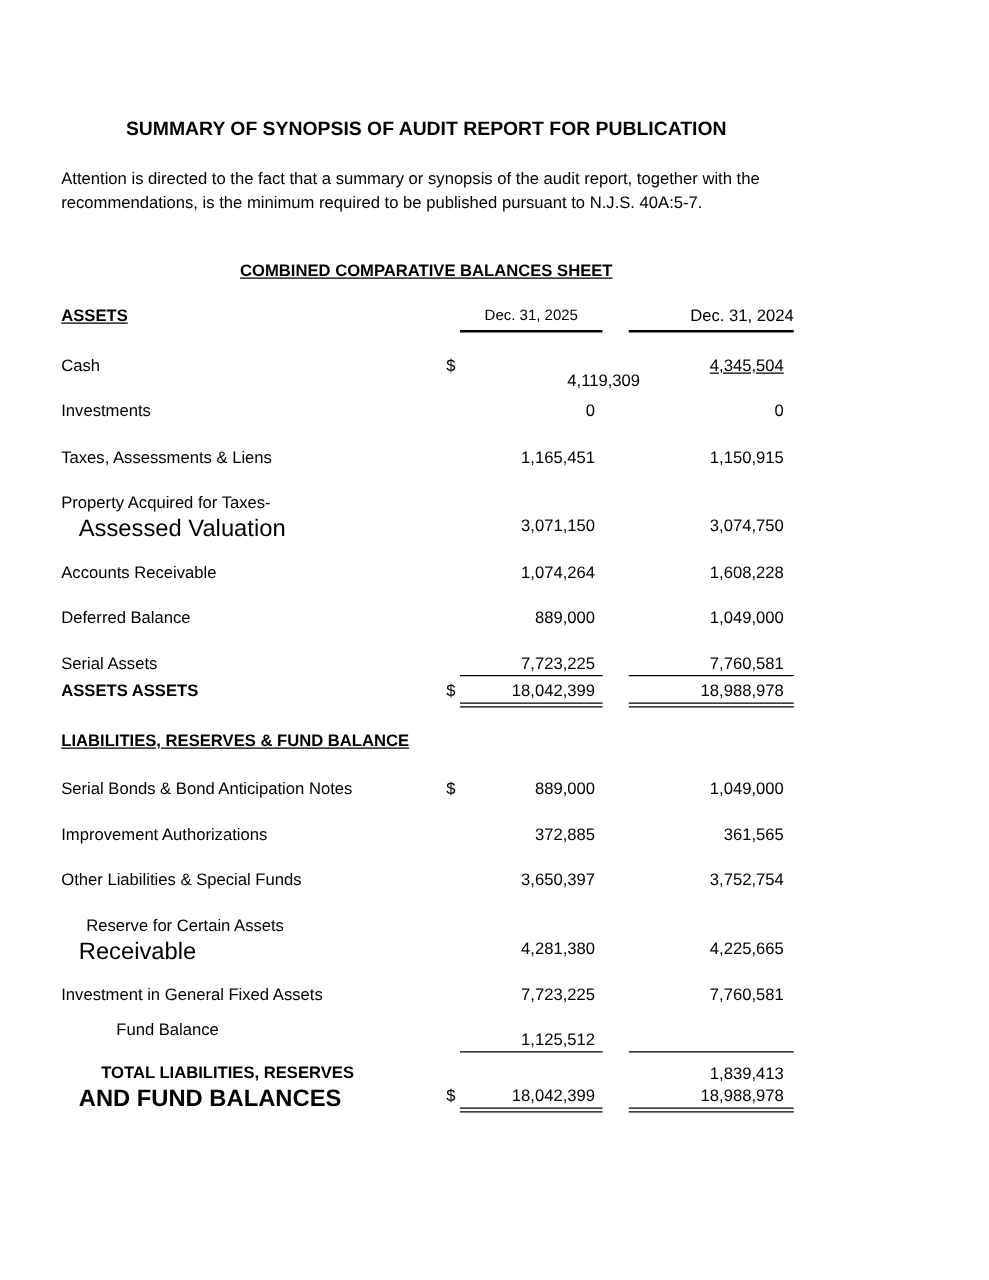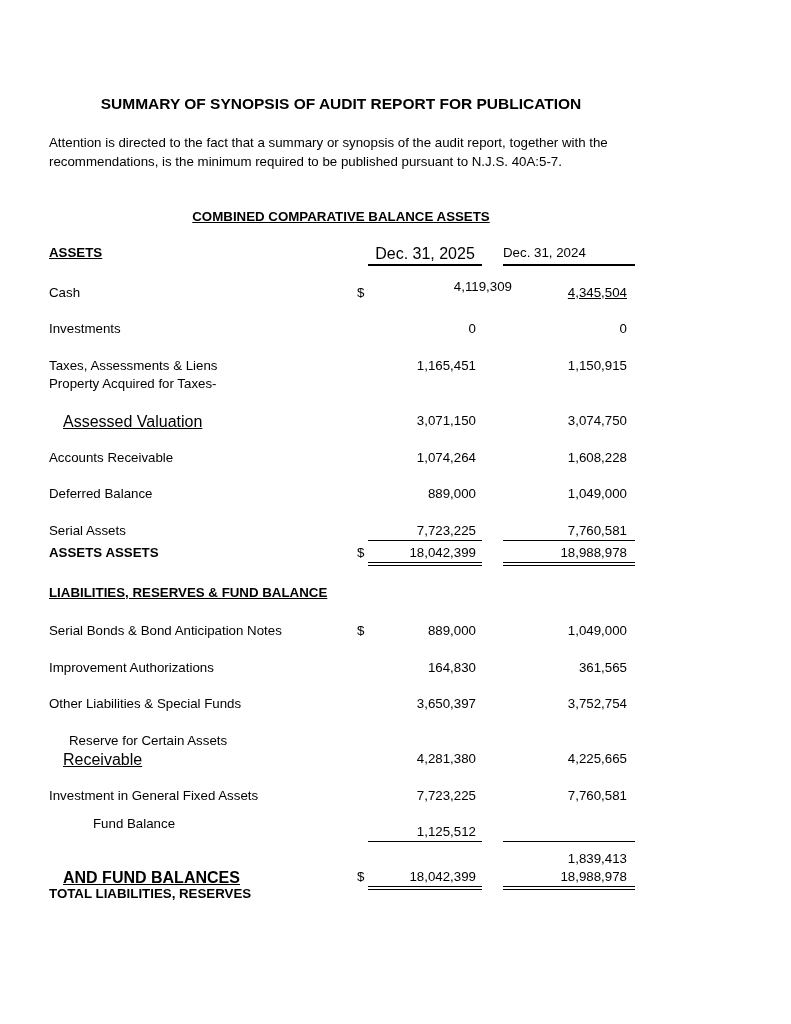--- a/index.html
+++ b/index.html
@@ -5,63 +5,63 @@
   html, body { margin: 0; padding: 0; background: #ffffff; }
   body { width: 791px; height: 1024px; position: relative; overflow: hidden;
          font-family: "Liberation Sans", sans-serif; color: #000; }
   .abs { position: absolute; white-space: nowrap; }
   .title { left: 0; width: 682px; top: 95px; text-align: center; font-size: 15.5px; font-weight: bold; }
   .intro { left: 49px; top: 134px; width: 600px; font-size: 13.3px; line-height: 18.5px; white-space: normal; }
   .subtitle { left: 0; width: 682px; top: 209px; text-align: center; font-size: 13.3px; font-weight: bold; text-decoration: underline; }
   .sect { left: 49px; font-size: 13.3px; font-weight: bold; text-decoration: underline; }
   .lbl { left: 49px; font-size: 13.3px; }
   .lbl.bold { font-weight: bold; }
-  .lbl2 { left: 63px; font-size: 16px; text-decoration: underline; }
+  .lbl2 { left: 63px; font-size: 19px; }
   .lbl2.bold { font-weight: bold; }
   .dollar { left: 357px; font-size: 13.3px; }
   .v1 { left: 360px; width: 116px; text-align: right; font-size: 13.3px; }
   .v2 { left: 500px; width: 127px; text-align: right; font-size: 13.3px; }
-  .colhead1 { left: 368px; width: 114px; text-align: center; font-size: 16px; }
-  .colhead2 { left: 503px; width: 132px; text-align: left; font-size: 13.3px; }
+  .colhead1 { left: 368px; width: 114px; text-align: center; font-size: 12px; }
+  .colhead2 { left: 503px; width: 132px; text-align: right; font-size: 13.3px; }
   .rule { position: absolute; height: 0; border-top: 1px solid #000; }
   .rule.thick { border-top: 2px solid #000; }
   .rule.c1 { left: 368px; width: 114px; }
   .rule.c2 { left: 503px; width: 132px; }
 </style>
 </head>
 <body>
 
 <div class="abs title">SUMMARY OF SYNOPSIS OF AUDIT REPORT FOR PUBLICATION</div>
 <div class="abs intro">Attention is directed to the fact that a summary or synopsis of the audit report, together with the recommendations, is the minimum required to be published pursuant to N.J.S. 40A:5-7.</div>
-<div class="abs subtitle">COMBINED COMPARATIVE BALANCE ASSETS</div>
+<div class="abs subtitle">COMBINED COMPARATIVE BALANCES SHEET</div>
 
 <div class="abs sect" style="top:245px;">ASSETS</div>
 <div class="abs colhead1" style="top:245px;">Dec. 31, 2025</div>
 <div class="abs colhead2" style="top:245px;">Dec. 31, 2024</div>
 <div class="rule thick c1" style="top:264px;"></div>
 <div class="rule thick c2" style="top:264px;"></div>
 
 <div>
   <div class="abs lbl" style="top:285px;">Cash</div>
   <div class="abs dollar" style="top:285px;">$</div>
-  <div class="abs v1" style="top:279px;padding-left:36px;">4,119,309</div>
+  <div class="abs v1" style="top:297px;padding-left:36px;">4,119,309</div>
   <div class="abs v2" style="top:285px;text-decoration:underline;">4,345,504</div>
 </div>
 <div>
   <div class="abs lbl" style="top:321px;">Investments</div>
   <div class="abs v1" style="top:321px;">0</div>
   <div class="abs v2" style="top:321px;">0</div>
 </div>
 <div>
   <div class="abs lbl" style="top:358px;">Taxes, Assessments &amp; Liens</div>
   <div class="abs v1" style="top:358px;">1,165,451</div>
   <div class="abs v2" style="top:358px;">1,150,915</div>
 </div>
 <div>
-  <div class="abs lbl" style="top:376px;text-align:right;">Property Acquired for Taxes-</div>
+  <div class="abs lbl" style="top:394px;text-align:right;">Property Acquired for Taxes-</div>
   <div class="abs lbl2" style="top:413px;">Assessed Valuation</div>
   <div class="abs v1" style="top:413px;">3,071,150</div>
   <div class="abs v2" style="top:413px;">3,074,750</div>
 </div>
 <div>
   <div class="abs lbl" style="top:450px;">Accounts Receivable</div>
   <div class="abs v1" style="top:450px;">1,074,264</div>
   <div class="abs v2" style="top:450px;">1,608,228</div>
 </div>
 <div>
@@ -91,21 +91,21 @@
 <div class="abs sect" style="top:585px;">LIABILITIES, RESERVES &amp; FUND BALANCE</div>
 
 <div>
   <div class="abs lbl" style="top:623px;">Serial Bonds &amp; Bond Anticipation Notes</div>
   <div class="abs dollar" style="top:623px;">$</div>
   <div class="abs v1" style="top:623px;">889,000</div>
   <div class="abs v2" style="top:623px;">1,049,000</div>
 </div>
 <div>
   <div class="abs lbl" style="top:660px;">Improvement Authorizations</div>
-  <div class="abs v1" style="top:660px;">164,830</div>
+  <div class="abs v1" style="top:660px;">372,885</div>
   <div class="abs v2" style="top:660px;">361,565</div>
 </div>
 <div>
   <div class="abs lbl" style="top:696px;">Other Liabilities &amp; Special Funds</div>
   <div class="abs v1" style="top:696px;">3,650,397</div>
   <div class="abs v2" style="top:696px;">3,752,754</div>
 </div>
 <div>
   <div class="abs lbl" style="top:733px;margin-left:20px;">Reserve for Certain Assets</div>
   <div class="abs lbl2" style="top:751px;">Receivable</div>
@@ -119,21 +119,21 @@
 </div>
 <div>
   <div class="abs lbl" style="top:816px;margin-left:44px;">Fund Balance</div>
   <div class="abs v1" style="top:824px;">1,125,512</div>
   <div class="abs v2" style="top:824px;margin-top:27px;">1,839,413</div>
 </div>
 <div class="rule c1" style="top:841px;"></div>
 <div class="rule c2" style="top:841px;"></div>
 
 <div>
-  <div class="abs lbl bold" style="top:886px;">TOTAL LIABILITIES, RESERVES</div>
+  <div class="abs lbl bold" style="top:850px;margin-left:32px;">TOTAL LIABILITIES, RESERVES</div>
   <div class="abs lbl2 bold" style="top:869px;">AND FUND BALANCES</div>
   <div class="abs dollar" style="top:869px;">$</div>
   <div class="abs v1" style="top:869px;">18,042,399</div>
   <div class="abs v2" style="top:869px;">18,988,978</div>
 </div>
 <div class="rule c1" style="top:886px;"></div>
 <div class="rule c1" style="top:889px;"></div>
 <div class="rule c2" style="top:886px;"></div>
 <div class="rule c2" style="top:889px;"></div>
 

